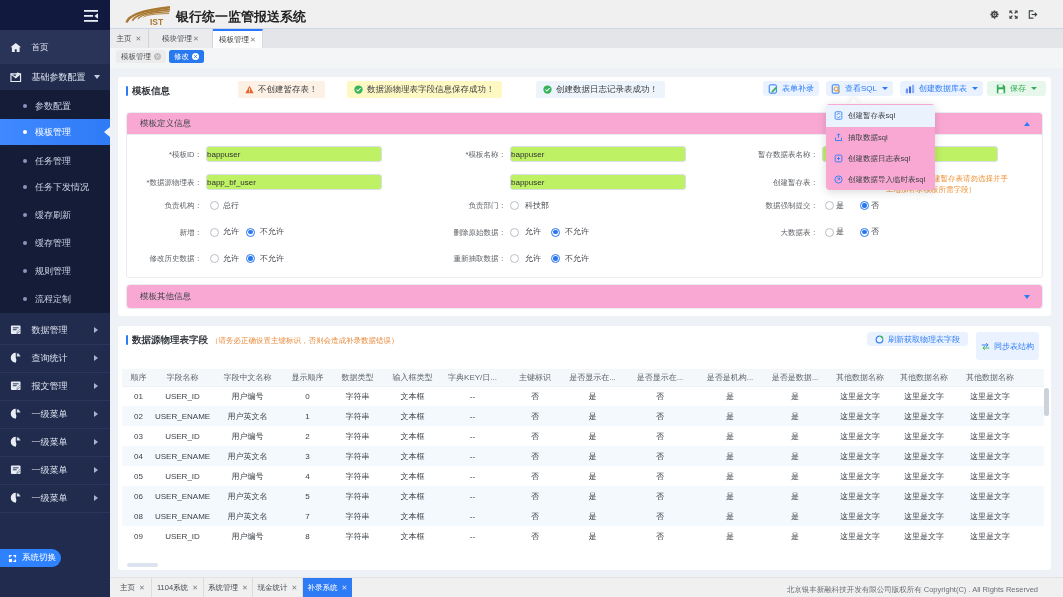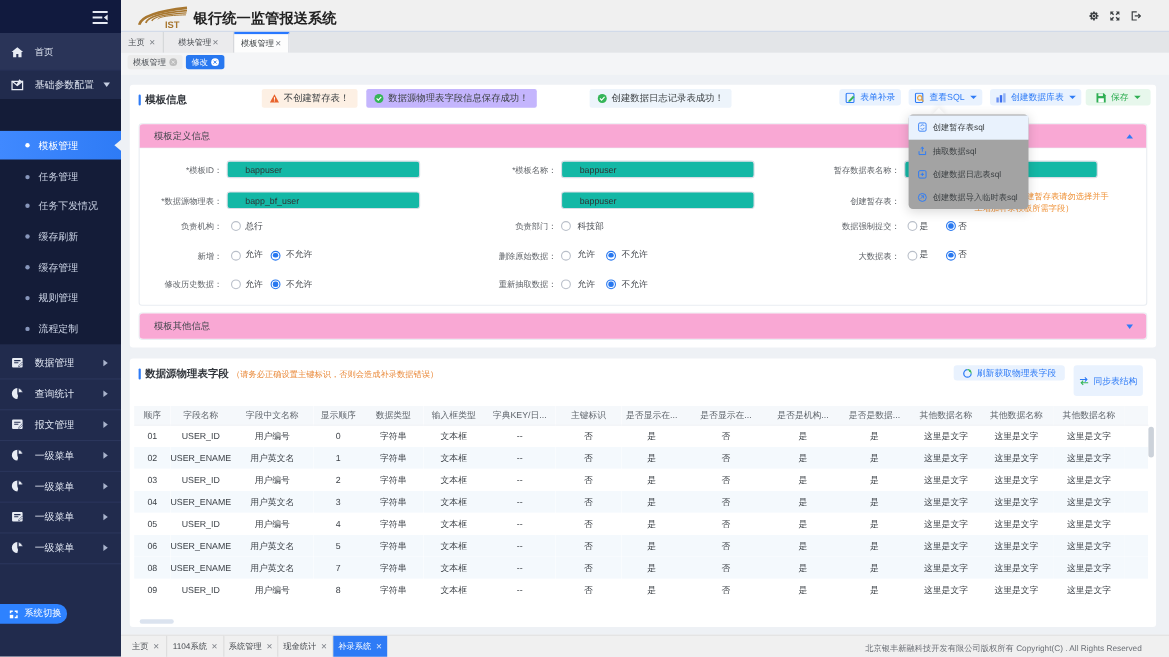--- a/index.html
+++ b/index.html
@@ -45,33 +45,33 @@
 
 .tbtn{position:absolute;top:4px;height:15px;border-radius:3px;font-size:8px;display:flex;align-items:center;padding:0 5px;background:#e9f2fe;color:#2e7bf6;white-space:nowrap;}
 .tbtn .bic{margin-right:4px;display:inline-flex;}
 .caret{display:inline-block;width:0;height:0;border-left:3px solid transparent;border-right:3px solid transparent;border-top:3.5px solid #2e7bf6;margin-left:5px;}
 
 .panel-box{position:absolute;left:8px;width:917px;border:1px solid #e9edf2;border-radius:3px;}
 .panel-hd{height:22px;background:#f9a8d4;border-bottom:1px solid #e9edf2;font-size:8.5px;color:#41454c;display:flex;align-items:center;padding-left:13px;border-radius:3px 3px 0 0;}
 .col-arrow{position:absolute;right:12px;width:0;height:0;border-left:3.5px solid transparent;border-right:3.5px solid transparent;}
 
 .flabel{position:absolute;font-size:7.5px;color:#5f6368;text-align:right;line-height:9px;white-space:nowrap;}
-.finput{position:absolute;height:16px;border:1px solid #d9dee6;border-radius:3px;background:#14b8a6;font-size:8px;color:#303133;display:flex;align-items:center;padding-left:16px;}
+.finput{position:absolute;height:16px;border:1px solid #d9dee6;border-radius:3px;background:#bef264;font-size:8px;color:#303133;display:flex;align-items:center;padding-left:0;}
 .radio{position:absolute;width:9px;height:9px;border:1px solid #b9bfc9;border-radius:50%;background:#fff;}
 .radio.sel{border:1.2px solid #2878f0;}
 .radio.sel:after{content:"";position:absolute;left:1.4px;top:1.4px;width:4.2px;height:4.2px;border-radius:50%;background:#2878f0;}
 .rlabel{position:absolute;font-size:8px;color:#45494f;line-height:10px;}
 
 table{border-collapse:collapse;table-layout:fixed;}
 #ftable{position:absolute;left:4px;top:43px;width:922px;}
 #ftable th{font-size:8px;color:#60666d;font-weight:normal;height:17px;background:#f5f8fb;border-bottom:1px solid #eef1f5;overflow:hidden;white-space:nowrap;}
 #ftable td{font-size:8px;color:#3d4248;height:20px;text-align:center;overflow:hidden;white-space:nowrap;}
 #ftable tr.alt td{background:#f4f9fd;}
 
-#ddown{left:826px;top:104px;width:109px;height:86px;background:#a3a3a3;border-radius:4px;box-shadow:0 2px 10px rgba(0,0,0,.15);z-index:50;}
+#ddown{left:826px;top:104px;width:109px;height:86px;background:#f9a8d4;border-radius:4px;box-shadow:0 2px 10px rgba(0,0,0,.15);z-index:50;}
 .dditem{position:absolute;left:0;width:109px;height:21px;font-size:7.5px;white-space:nowrap;color:#3c4043;display:flex;align-items:center;padding-left:8px;}
 .dditem .bic{margin-right:5px;display:inline-flex;}
 #ddarrow{left:849px;top:100px;width:9px;height:9px;background:#fff;transform:rotate(45deg);z-index:49;box-shadow:-2px -2px 5px rgba(0,0,0,.06);}
 
 #footer{left:110px;top:577px;width:953px;height:20px;background:#f0f0f0;border-top:1px solid #e2e2e2;}
 .ftab{position:absolute;top:0;height:20px;font-size:7.5px;color:#45494e;display:flex;align-items:center;justify-content:center;border-right:1px solid #dcdcdc;white-space:nowrap;}
 #copyr{position:absolute;right:25px;top:7px;font-size:7.5px;color:#6b6f76;}
 </style></head>
 <body>
 
@@ -92,20 +92,21 @@
 <div class="sepline abs" style="top:63px;"></div>
 <div class="sitem abs" style="top:64px;height:26px;">
  <svg class="ic" viewBox="0 0 12 12">
       <path d="M1 3h10v8H1z" fill="none" stroke="#e8ecf4" stroke-width="1.2"></path>
       <path d="M1 3l5 4 5-4" fill="none" stroke="#e8ecf4" stroke-width="1.2"></path>
       <path d="M8 1l2 2-3.5 3.5L5 7l.5-1.5z" fill="#e8ecf4"></path>
     </svg>基础参数配置
  <div class="arrow-d" style="right:10px;"></div>
 </div>
 <div class="subwrap abs">
+ <div class="subitem abs" style="top:3px;"><span class="dot"></span>参数配置</div>
  <div class="subitem subactive abs" style="top:29px;"><span class="dot"></span>模板管理<div class="notch abs" style="top:8px;"></div></div>
  <div class="subitem abs" style="top:58px;"><span class="dot"></span>任务管理</div>
  <div class="subitem abs" style="top:84px;"><span class="dot"></span>任务下发情况</div>
  <div class="subitem abs" style="top:112px;"><span class="dot"></span>缓存刷新</div>
  <div class="subitem abs" style="top:140px;"><span class="dot"></span>缓存管理</div>
  <div class="subitem abs" style="top:168px;"><span class="dot"></span>规则管理</div>
  <div class="subitem abs" style="top:196px;"><span class="dot"></span>流程定制</div>
 </div>
 <div id="lowermenu">
     <div class="sitem abs" style="top:316px;"><svg class="ic" viewBox="0 0 12 12">
@@ -201,21 +202,21 @@
 <div id="card1" class="card abs">
  <div class="bluebar" style="left:8px;top:9px;"></div>
  <div class="sect-title" style="left:14px;top:8px;">模板信息</div>
  <div class="badge" style="left:120px;background:#fdf0e4;"><span class="bic">
         <svg width="9" height="9" viewBox="0 0 12 12">
           <path d="M6 1l5.5 10H.5z" fill="#e8632c"></path>
           <rect x="5.4" y="4.4" width="1.2" height="3.2" fill="#fff"></rect>
           <rect x="5.4" y="8.4" width="1.2" height="1.2" fill="#fff"></rect>
         </svg>
       </span>不创建暂存表！</div>
- <div class="badge" style="left:215px;background:#c4b5fd;"><span class="bic">
+ <div class="badge" style="left:229px;background:#fef9c3;"><span class="bic">
         <svg width="9" height="9" viewBox="0 0 12 12">
           <circle cx="6" cy="6" r="5.5" fill="#35b558"></circle>
           <path d="M3.2 6l2 2 3.6-3.8" stroke="#fff" stroke-width="1.4" fill="none"></path>
         </svg>
       </span>数据源物理表字段信息保存成功！</div>
  <div class="badge" style="left:418px;background:#edf4fb;"><span class="bic">
         <svg width="9" height="9" viewBox="0 0 12 12">
           <circle cx="6" cy="6" r="5.5" fill="#35b558"></circle>
           <path d="M3.2 6l2 2 3.6-3.8" stroke="#fff" stroke-width="1.4" fill="none"></path>
         </svg>

